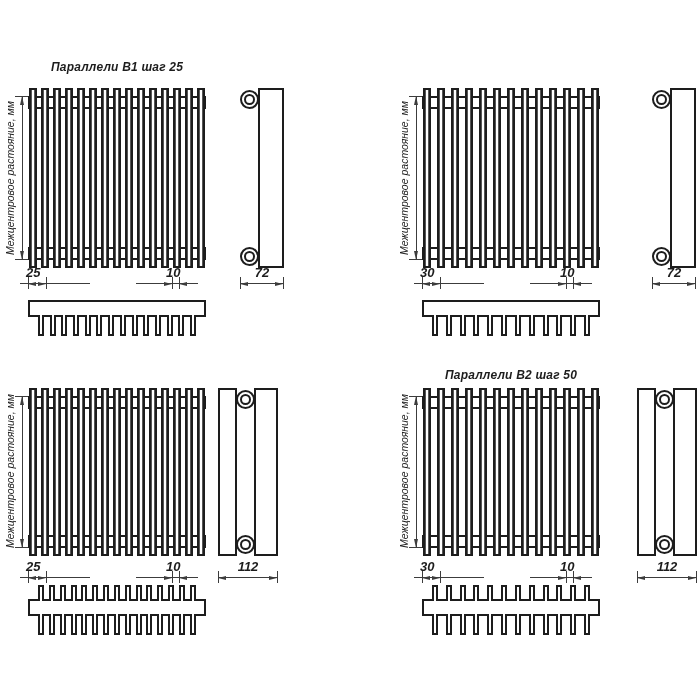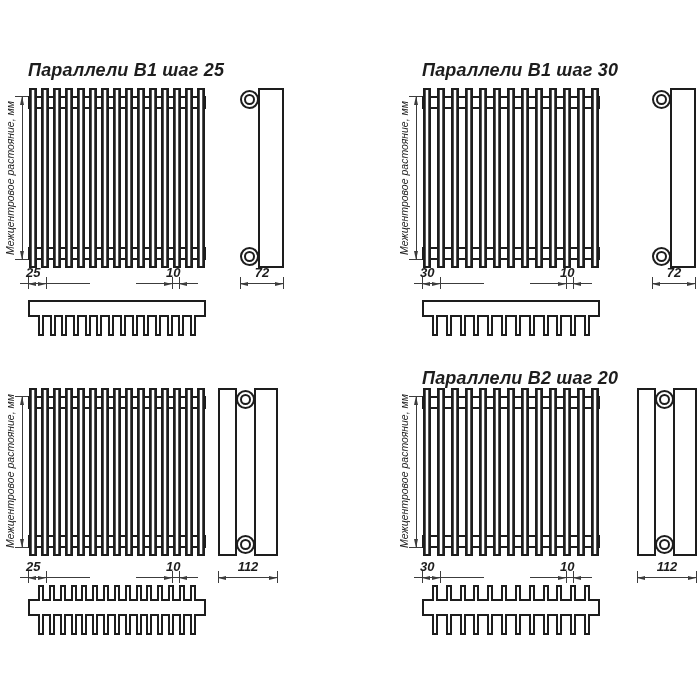--- a/index.html
+++ b/index.html
@@ -9,21 +9,21 @@
   }
   html,body{margin:0;padding:0;background:var(--bg);}
   .canvas{position:relative;width:700px;height:700px;background:var(--bg);overflow:hidden;
           font-family:"Liberation Sans",sans-serif;color:var(--ln);}
 
   .q{position:absolute;width:296px;height:296px;}
   .q0{left:6px;top:60px;}  .q1{left:400px;top:60px;}
   .q2{left:6px;top:368px;} .q3{left:400px;top:368px;}
 
   .title{position:absolute;left:22px;width:178px;top:0;text-align:center;
-         font-style:italic;font-size:18px;font-weight:bold;letter-spacing:.2px;white-space:nowrap;}
+         font-style:italic;font-size:12px;font-weight:bold;letter-spacing:.2px;white-space:nowrap;}
 
   
   .front{position:absolute;left:22px;width:178px;}
   .qt .front{top:28px;height:180px;}
   .qb .front{top:20px;height:168px;}
   .hdr{position:absolute;left:0;right:0;height:13px;border:2px solid var(--ln);
        background:var(--bg);box-sizing:border-box;}
   .hdr.top{top:8px;} .hdr.bot{bottom:8px;}
   .tubes{position:absolute;top:0;bottom:0;left:1px;right:1px;display:flex;justify-content:space-between;}
   .tube{width:8px;height:100%;border:2px solid var(--ln);background:var(--bg);
@@ -183,21 +183,20 @@
           <div class="tooth"></div>
           <div class="tooth"></div>
           <div class="tooth"></div>
           <div class="tooth"></div>
           <div class="tooth"></div>
         </div>
     </div>
   </div>
 
   <div class="q q1 qt">
-    <div class="title">Параллели В1 шаг 30</div>
 
     <div class="vline"></div>
     <div class="vtick t"></div>
       <div class="vtick b"></div>
     <div class="va up"></div>
     <div class="va dn"></div>
     <div class="vlabel">Межцентровое растояние, мм</div>
 
     <div class="front">
       <div class="hdr top"></div>
@@ -365,21 +364,21 @@
           <div class="tooth"></div>
           <div class="tooth"></div>
           <div class="tooth"></div>
           <div class="tooth"></div>
           <div class="tooth"></div>
         </div>
     </div>
   </div>
 
   <div class="q q3 qb">
-    <div class="title">Параллели В2 шаг 20</div>
+    <div class="title">Параллели В2 шаг 50</div>
 
     <div class="vline"></div>
     <div class="vtick t"></div>
       <div class="vtick b"></div>
     <div class="va up"></div>
     <div class="va dn"></div>
     <div class="vlabel">Межцентровое растояние, мм</div>
 
     <div class="front">
       <div class="hdr top"></div>

